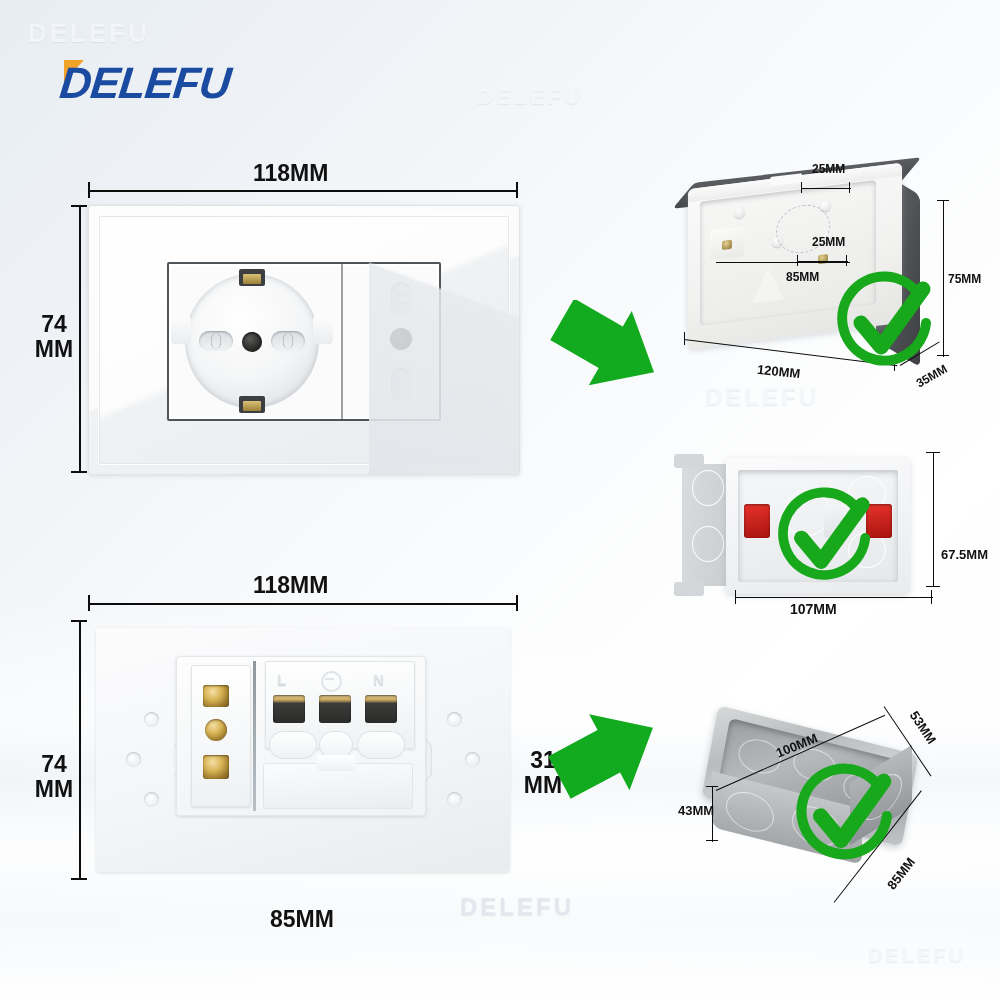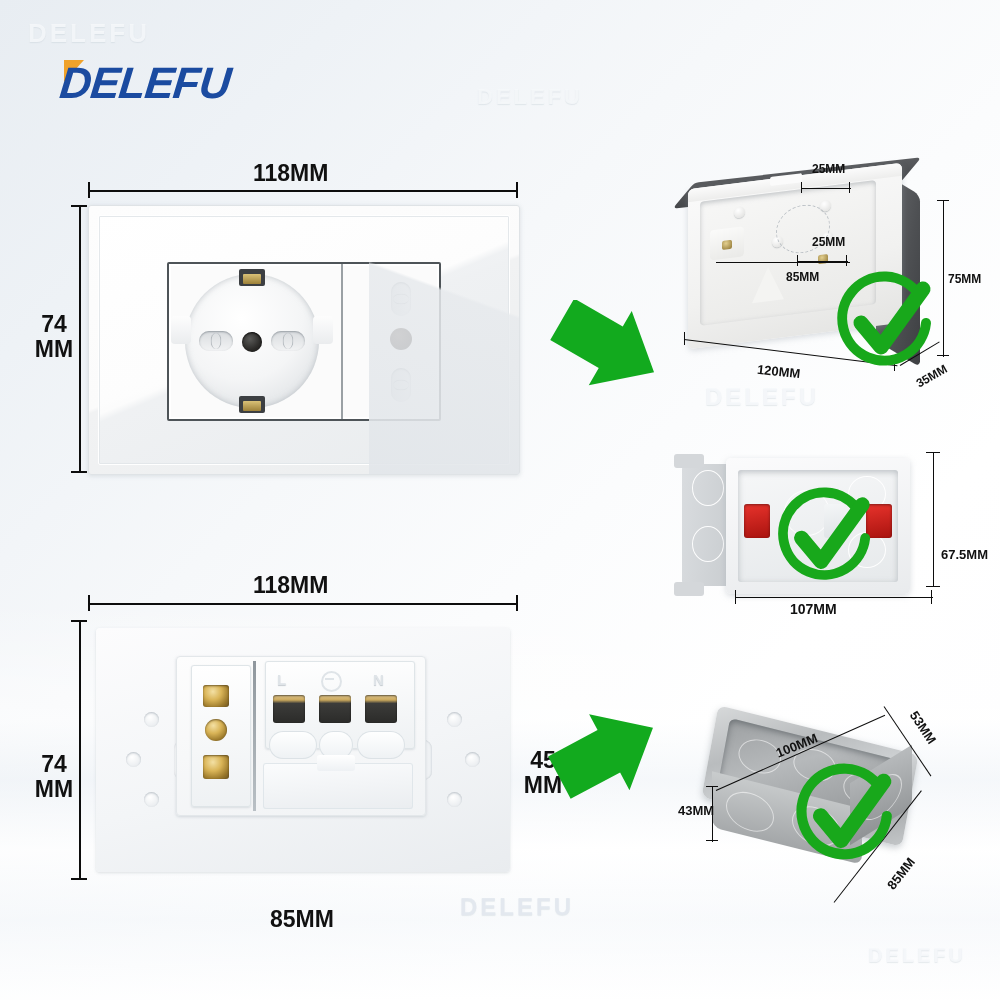--- a/index.html
+++ b/index.html
@@ -366,21 +366,21 @@
 
         <div style="position:absolute;left:86px;top:106px;width:150px;height:46px;background:linear-gradient(175deg,#fbfcfd,#eaedf0);border-radius:3px;box-shadow:inset 0 0 0 1px rgba(222,228,233,.9);"></div>
         <div style="position:absolute;left:140px;top:98px;width:38px;height:16px;background:linear-gradient(180deg,#ffffff,#eef1f4);border-radius:3px;"></div>
       </div>
     </div>
 
   </div>
 
   <div class="dimlabel" style="left:270px;top:906px;font-size:23px;">85MM</div>
   <div class="dimlabel" style="left:518px;top:748px;font-size:23px;line-height:25px;text-align:center;width:50px;">
-    <div>45</div>
+    <div>31</div>
     <div>MM</div>
   </div>
 
   <svg class="arrow" style="left:548px;top:300px;" width="120" height="96" viewBox="0 0 120 96">
     <polygon points="6,22 62,22 62,4 112,46 62,90 62,70 6,70" fill="#12aa1e" transform="rotate(30 60 48)"></polygon>
   </svg>
   <svg class="arrow" style="left:548px;top:706px;" width="120" height="96" viewBox="0 0 120 96">
     <polygon points="6,22 62,22 62,4 112,46 62,90 62,70 6,70" fill="#12aa1e" transform="rotate(-28 60 48)"></polygon>
   </svg>
 

